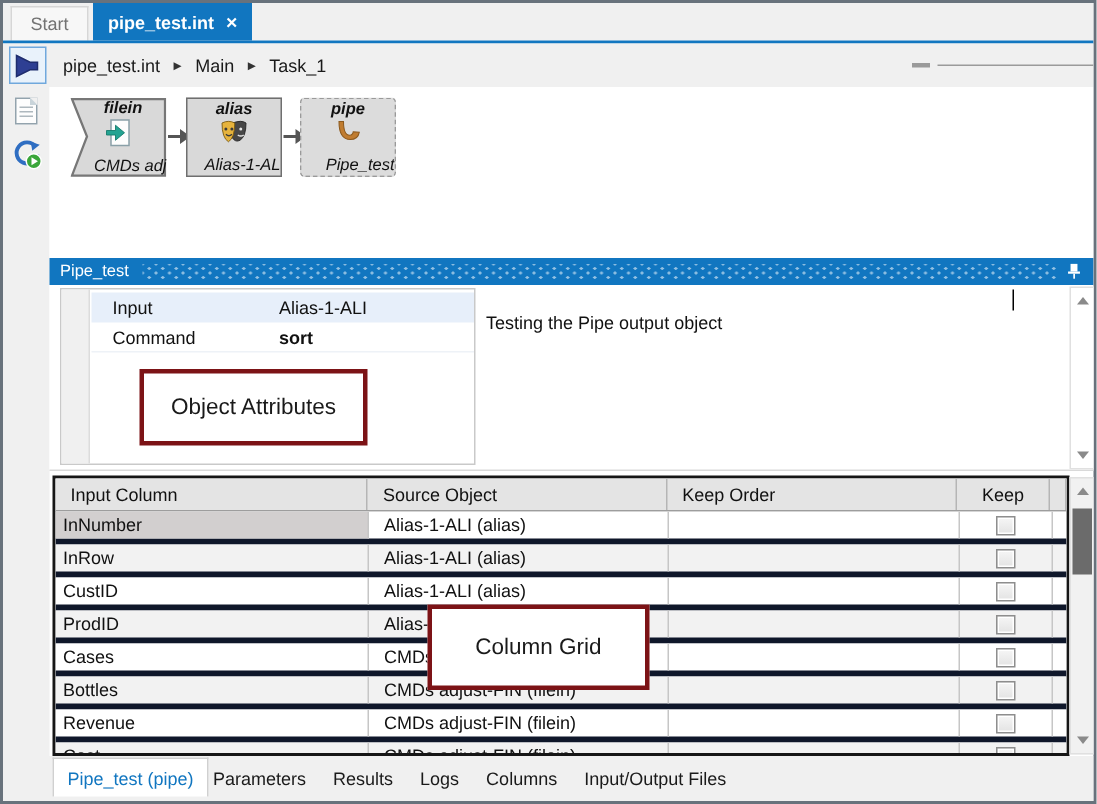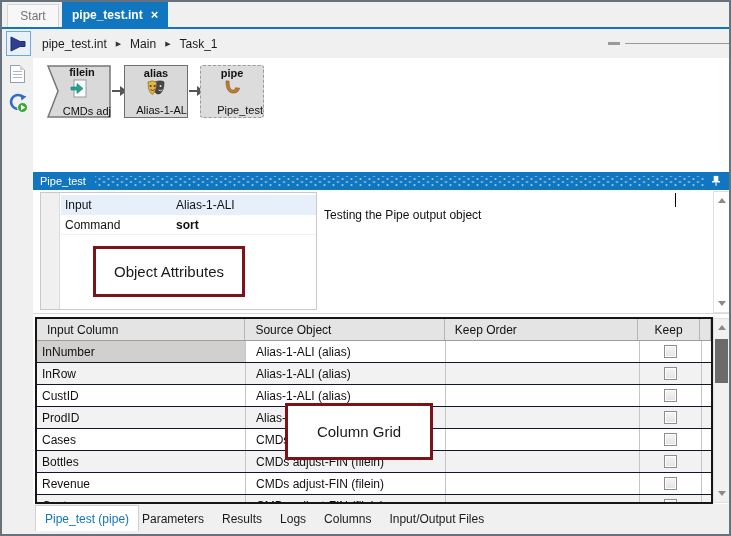--- a/index.html
+++ b/index.html
@@ -28,21 +28,21 @@
 
   
   .leftbar { position:absolute; left:0; top:56px; width:31px; height:476px; background:#f0f0f0; }
   .doc-icon { position:absolute; left:8px; top:7px; width:15px; height:18px; background:#fdfdfd; border:1px solid #93a3ad; }
   .doc-icon .fold { position:absolute; right:-1px; top:-1px; width:0; height:0;
                     border-left:5px solid #c9d4da; border-top:5px solid #f0f0f0; }
   .doc-icon .ln { position:absolute; left:2px; height:1px; width:9px; background:#aeb8be; }
   .refresh-icon { position:absolute; left:5px; top:34px; width:22px; height:22px; }
 
   
-  .canvas { position:absolute; left:31px; top:56px; width:696px; height:114px; background:#ffffff; }
+  .canvas { position:absolute; left:31px; top:56px; width:696px; height:114px; background:#ffffff;font-style:italic; }
   .node { position:absolute; top:7px; width:64px; height:53px; }
   .node .ntitle { position:absolute; top:1px; left:0; width:100%; text-align:center; font-size:11px; font-weight:bold; color:#111; }
   .node .nicon  { position:absolute; top:14px; left:0; width:100%; display:flex; justify-content:center; }
   .node .nlabel { position:absolute; bottom:1px; left:0; width:100%; text-align:right; font-size:11px; color:#111; white-space:nowrap; overflow:hidden; }
   .node-filein { left:14px; }
   .node-filein .shape { position:absolute; left:0; top:0; }
   .node-filein .ntitle, .node-filein .nlabel { padding-left:6px; }
   .node-alias  { left:91px; background:#d9d9d9; border:1.5px solid #6f6f6f; }
   .node-pipe   { left:167px; background:#dcdcdc; border:1.5px dashed #9a9a9a; border-radius:3px; }
   .arrow { position:absolute; top:32px; height:2px; background:#555; width:9px; }
@@ -57,41 +57,41 @@
                 background-image:radial-gradient(rgba(255,255,255,.55) 1px, transparent 1.4px),
                                  radial-gradient(rgba(255,255,255,.55) 1px, transparent 1.4px);
                 background-size:9px 6px, 9px 6px; background-position:0 0, 4.5px 3px; }
   .pin { position:absolute; right:7px; top:3px; width:12px; height:12px; }
 
   
   .details { position:absolute; left:31px; top:188px; width:696px; height:124px; background:#ffffff; }
   .attr-panel { position:absolute; left:7px; top:2px; width:277px; height:118px; background:#fff; border:1px solid #c9c9c9; }
   .attr-gutter { position:absolute; left:0; top:0; width:19px; height:100%; background:#f0f0f0; border-right:1px solid #dcdcdc; }
   .attr-row { position:absolute; left:20px; width:255px; height:20px; display:flex; align-items:center; font-size:12px; color:#111; }
-  .attr-row .alabel { width:115px; padding-left:4px; }
+  .attr-row .alabel { width:115px; padding-left:4px;margin-left:10px; }
   .attr-row-0 { top:2px; background:#e7effa; }
   .attr-row-1 { top:22px; border-bottom:1px solid #eef2f7; }
   .attr-row-1 .avalue { font-weight:bold; }
   .comments-area { position:absolute; left:287px; top:0; width:394px; height:122px; font-size:12px; color:#111; padding:18px 0 0 4px; }
   .caret { position:absolute; left:355px; top:3px; width:1px; height:14px; background:#000; }
   .details-divider { position:absolute; left:0; top:123px; width:696px; height:1px; background:#d9d9d9; }
 
   
   .anno { position:absolute; background:#ffffff; border:3px solid #7c1316; display:flex; align-items:center;
           justify-content:center; font-size:15px; color:#1a1a1a; z-index:30; }
   .anno-attrs    { left:91px;  top:244px; width:152px; height:51px; }
   .anno-comments { left:363px; top:217px; width:152px; height:51px; }
   .anno-grid     { left:283px; top:401px; width:148px; height:57px; }
 
   
   .grid { position:absolute; left:33px; top:315px; width:678px; height:187px; border:2px solid #161616; background:#fff; }
   .ghead { display:flex; height:22px; background:#e4e4e4; border-bottom:1px solid #9d9d9d; font-size:12px; color:#111; }
   .ghead .hcell { display:flex; align-items:center; border-right:1px solid #b5b5b5; padding-left:10px; }
   .gbody { position:absolute; left:0; top:22px; width:674px; height:161px; overflow:hidden; }
-  .grow { display:flex; height:22px; border-bottom:1px solid #0f172a; background:#ffffff; }
+  .grow { display:flex; height:22px; border-bottom:4px solid #0f172a; background:#ffffff; }
   .grow.alt { background:#f2f2f2; }
   .gcell { display:flex; align-items:center; border-right:1px solid #c6c6c6; padding-left:5px; font-size:12px; color:#111; overflow:hidden; white-space:nowrap; }
   .c-input { width:209px; } .c-source { width:200px;padding-left:10px; } .c-keeporder { width:194px; }
   .c-keep { width:62px; justify-content:center; padding-left:0; }
   .c-fill { flex:1; border-right:none; }
   .cur-cell { background:#d2cfcf; }
   .checkbox { width:13px; height:13px; border:1px solid #8e8e8e; background:linear-gradient(#f6f6f6,#e3e3e3);
               box-shadow:inset 0 0 0 1px #fff; }
 
   

